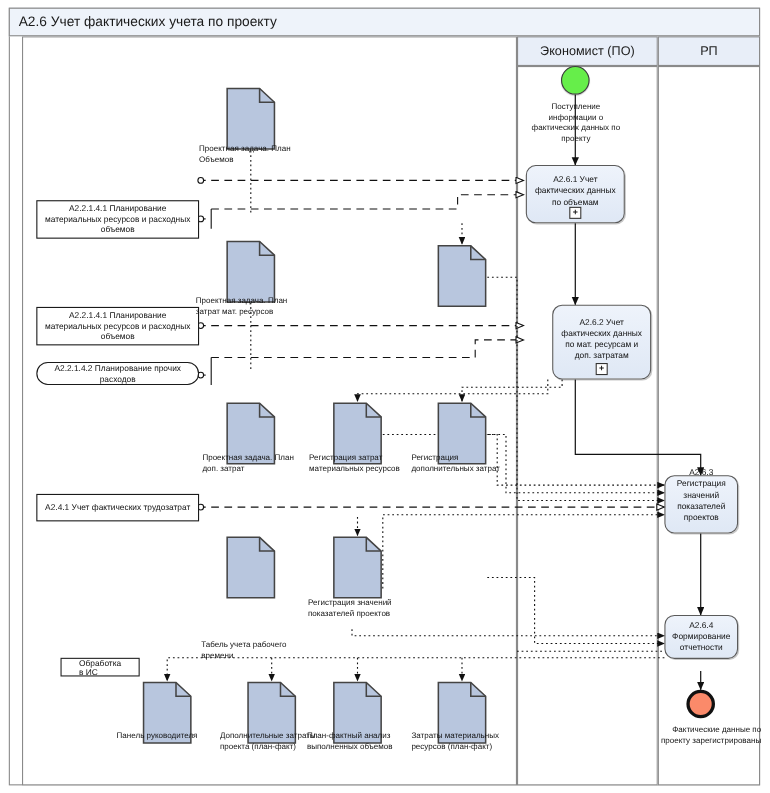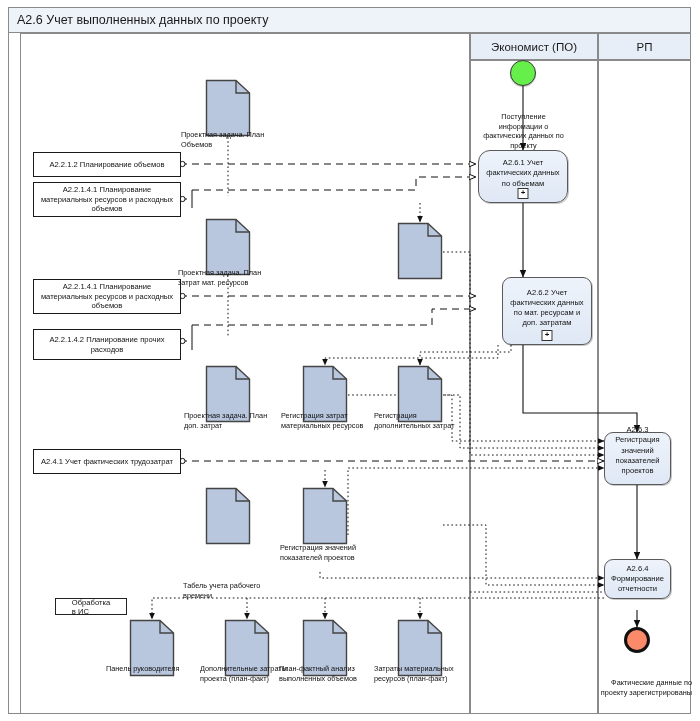--- a/index.html
+++ b/index.html
@@ -46,41 +46,41 @@
   .task .sub-marker{position:absolute;left:50%;bottom:3px;transform:translateX(-50%);
     width:9px;height:9px;border:1px solid #333;background:#fff;
     font-size:8px;line-height:8px;color:#111;text-align:center;font-weight:bold;}
 
   
   .event{position:absolute;border-radius:50%;box-sizing:border-box;}
   .ev-start{width:26px;height:26px;border:1.6px solid #3b3b3b;background:#66ee4a;
     box-shadow:0 1px 1px rgba(0,0,0,.25);}
   .ev-end{width:26px;height:26px;border:3px solid #111;background:#fb8a6a;}
   .ev-label{position:absolute;font-size:7.3px;color:#111;line-height:1.32;
-    text-align:center;margin-top:20px;}
+    text-align:center;}
 
   
   .doc{position:absolute;width:46px;height:58px;}
   .doc svg{display:block;}
   .doc-label{position:absolute;font-size:7.3px;color:#111;line-height:1.32;
     text-align:left;}
 
   
   .groupbox{position:absolute;border:1px solid #222;background:#fff;
     box-sizing:border-box;font-size:7.6px;color:#111;
     display:flex;align-items:center;justify-content:center;padding:1px 20px;}
 </style>
 </head>
 <body>
 
 <div id="canvas">
 
   <div class="pool-frame"></div>
   <div class="lane-main-body"></div>
-  <div class="pool-title">A2.6 Учет выполненных данных по проекту</div>
+  <div class="pool-title">A2.6 Учет фактических учета по проекту</div>
 
   <div class="lane-body lane-a-body"></div>
   <div class="lane-body lane-b-body"></div>
   <div class="lane-hdr lane-a-hdr">Экономист (ПО)</div>
   <div class="lane-hdr lane-b-hdr">РП</div>
 
   <svg id="wires">
     <defs>
       <marker id="mSolid" markerWidth="8" markerHeight="8" refX="6.5" refY="3" orient="auto">
         <path d="M0,0 L7,3 L0,6 z" fill="#111"></path>
@@ -148,35 +148,34 @@
       <path d="M443,525 L486,525 L486,585 L604,585" marker-end="url(#mSolid)"></path>
       <path d="M470,592 L604,592"></path>
 
       <path d="M604,598 L152,598 L152,619" marker-end="url(#mSolid)"></path>
       <path d="M247,598 L247,619" marker-end="url(#mSolid)"></path>
       <path d="M325,598 L325,619" marker-end="url(#mSolid)"></path>
       <path d="M420,598 L420,619" marker-end="url(#mSolid)"></path>
     </g>
   </svg>
 
-  <div class="refbox" style="left:33px;top:152px;width:148px;height:25px;">A2.2.1.2 Планирование объемов</div>
   <div class="refbox" style="left:33px;top:182px;width:148px;height:35px;">A2.2.1.4.1 Планирование материальных ресурсов и расходных объемов</div>
   <div class="refbox" style="left:33px;top:279px;width:148px;height:35px;">A2.2.1.4.1 Планирование материальных ресурсов и расходных объемов</div>
-  <div class="refbox" style="left:33px;top:329px;width:148px;height:31px;">A2.2.1.4.2 Планирование прочих расходов</div>
+  <div class="refbox" style="left:33px;top:329px;width:148px;height:21px;border-radius:12px;">A2.2.1.4.2 Планирование прочих расходов</div>
   <div class="refbox" style="left:33px;top:449px;width:148px;height:25px;">A2.4.1 Учет фактических трудозатрат</div>
 
   <div class="groupbox" style="left:55px;top:598px;width:72px;height:17px;">Обработка в ИС</div>
 
   <div class="event ev-start" style="left:510px;top:60px;"></div>
   <div class="ev-label" style="left:481px;top:92px;width:85px;">Поступление информации о фактических данных по проекту</div>
 
   <div class="event ev-end" style="left:624px;top:627px;"></div>
   <div class="ev-label" style="left:600px;top:658px;width:92px;text-align:right;">Фактические данные по проекту зарегистрированы</div>
 
-  <div class="task" style="left:478px;top:150px;width:90px;height:53px;border-radius:12px;">
+  <div class="task" style="left:478px;top:150px;width:90px;height:53px;">
     <span>A2.6.1 Учет фактических данных по объемам</span>
     <span class="sub-marker">+</span>
   </div>
 
   <div class="task" style="left:478px;top:277px;width:90px;height:68px;margin-left:24px;">
     <span>A2.6.2 Учет фактических данных по мат. ресурсам и доп. затратам</span>
     <span class="sub-marker">+</span>
   </div>
 
   <div class="task" style="left:604px;top:432px;width:67px;height:53px;padding-bottom:19px;">

